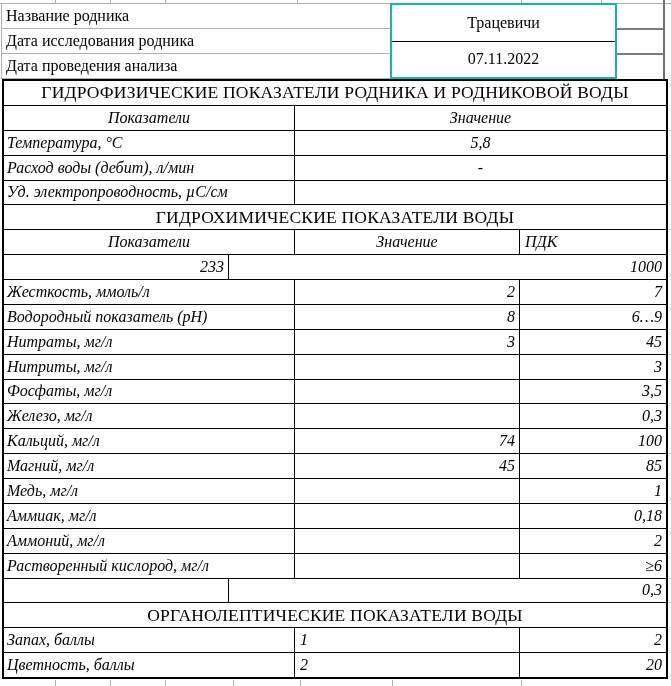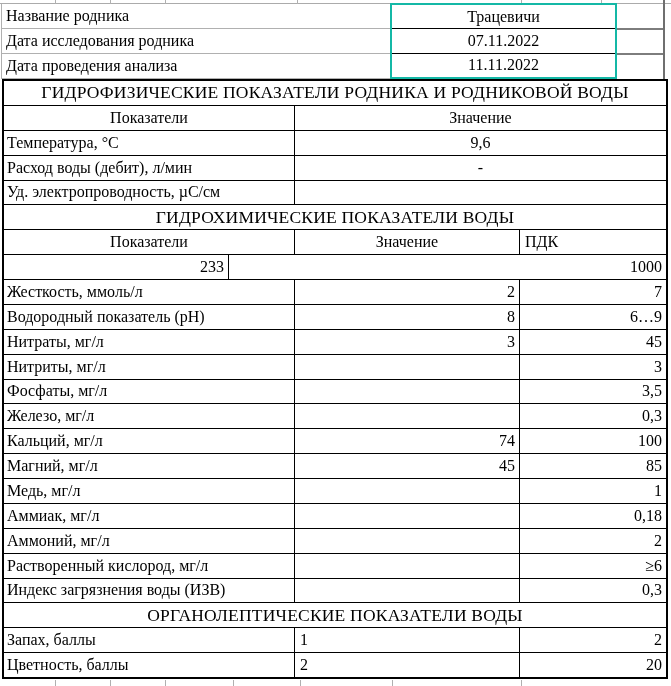--- a/index.html
+++ b/index.html
@@ -21,21 +21,21 @@
   .info-box{position:absolute;left:390px;top:3px;width:227px;height:76px;
             border:2px solid #14b8a6;box-sizing:border-box;display:flex;flex-direction:column;}
   .info-value-row{flex:1;display:flex;align-items:center;justify-content:center;
                   border-bottom:1.5px solid #000;font-size:16px;}
   .info-value-row:last-child{border-bottom:none;}
   
   .main-table{position:absolute;left:2px;top:79px;width:666px;height:600px;
               border:2px solid #000;box-sizing:border-box;display:flex;flex-direction:column;}
   .trow{flex:1;display:flex;border-bottom:1.5px solid #000;box-sizing:border-box;min-height:0;justify-content:center;}
   .trow:last-child{border-bottom:none;}
-  .cell{display:flex;align-items:center;font-size:16px;box-sizing:border-box;overflow:hidden;white-space:nowrap;}
+  .cell{display:flex;align-items:center;font-size:16px;box-sizing:border-box;overflow:hidden;white-space:nowrap;font-style:italic;}
   .c1{width:291px;border-right:1.5px solid #000;padding-left:3px;}
   .c2-3col{width:225px;border-right:1.5px solid #000;}
   .c3{flex:1;}
   .c2-wide{flex:1;}
   .num{justify-content:flex-end;padding-right:4px;}
   .ctr{justify-content:center;padding:0;}
   .lft{justify-content:flex-start;padding-left:5px;}
   .hdr{}
   .section-title{flex:1;display:flex;align-items:center;justify-content:center;
                  font-size:17.5px;letter-spacing:0.2px;}
@@ -59,35 +59,34 @@
 
   <div class="info-labels">
     <div class="info-label-row">Название родника</div>
     <div class="info-label-row">Дата исследования родника</div>
     <div class="info-label-row">Дата проведения анализа</div>
   </div>
 
   <div class="info-box">
     <div class="info-value-row">Трацевичи</div>
     <div class="info-value-row">07.11.2022</div>
-    <div class="info-value-row">11.11.2022</div>
   </div>
 
   <div class="main-table">
 
     <div class="trow">
       <div class="section-title">ГИДРОФИЗИЧЕСКИЕ ПОКАЗАТЕЛИ РОДНИКА И РОДНИКОВОЙ ВОДЫ</div>
     </div>
     <div class="trow">
       <div class="cell c1 ctr hdr">Показатели</div>
       <div class="cell c2-wide ctr hdr">Значение</div>
     </div>
     <div class="trow">
       <div class="cell c1">Температура, °С</div>
-      <div class="cell c2-wide ctr">9,6</div>
+      <div class="cell c2-wide ctr">5,8</div>
     </div>
     <div class="trow">
       <div class="cell c1">Расход воды (дебит), л/мин</div>
       <div class="cell c2-wide ctr">-</div>
     </div>
     <div class="trow">
       <div class="cell c1">Уд. электропроводность, µС/см</div>
       <div class="cell c2-wide ctr"></div>
     </div>
 
@@ -157,21 +156,20 @@
       <div class="cell c1">Аммоний, мг/л</div>
       <div class="cell c2-3col num"></div>
       <div class="cell c3 num">2</div>
     </div>
     <div class="trow">
       <div class="cell c1">Растворенный кислород, мг/л</div>
       <div class="cell c2-3col num"></div>
       <div class="cell c3 num">≥6</div>
     </div>
     <div class="trow">
-      <div class="cell c1">Индекс загрязнения воды (ИЗВ)</div>
       <div class="cell c2-3col num"></div>
       <div class="cell c3 num">0,3</div>
     </div>
 
     <div class="trow">
       <div class="section-title">ОРГАНОЛЕПТИЧЕСКИЕ ПОКАЗАТЕЛИ ВОДЫ</div>
     </div>
     <div class="trow">
       <div class="cell c1">Запах, баллы</div>
       <div class="cell c2-3col lft">1</div>

